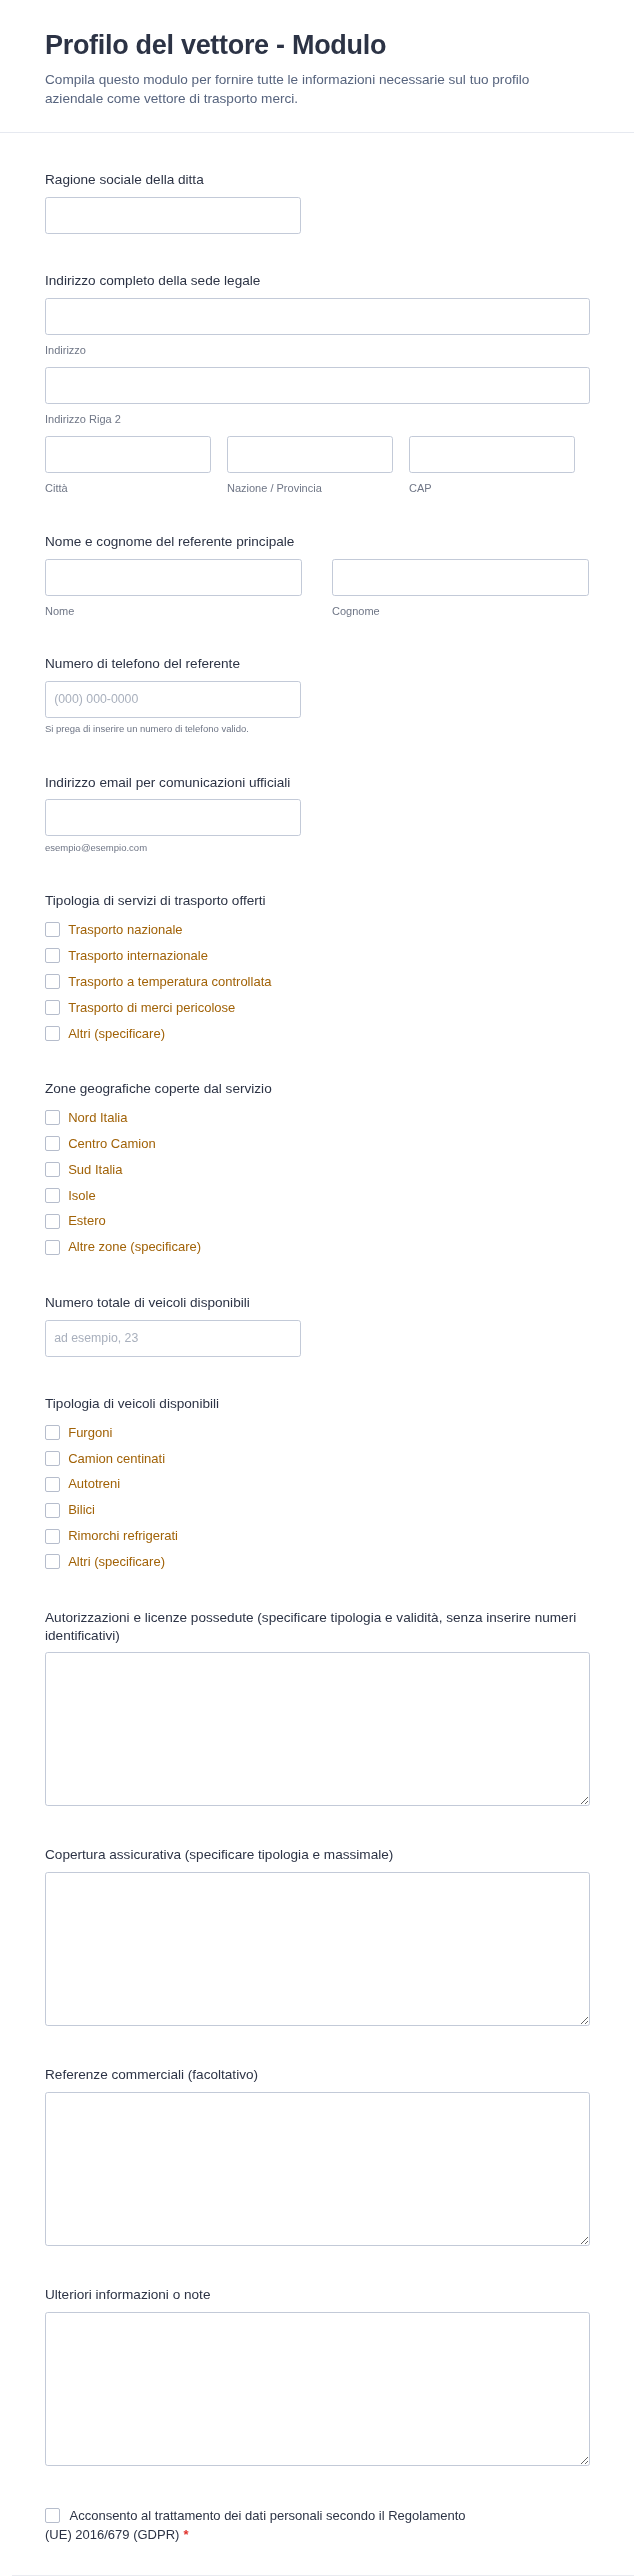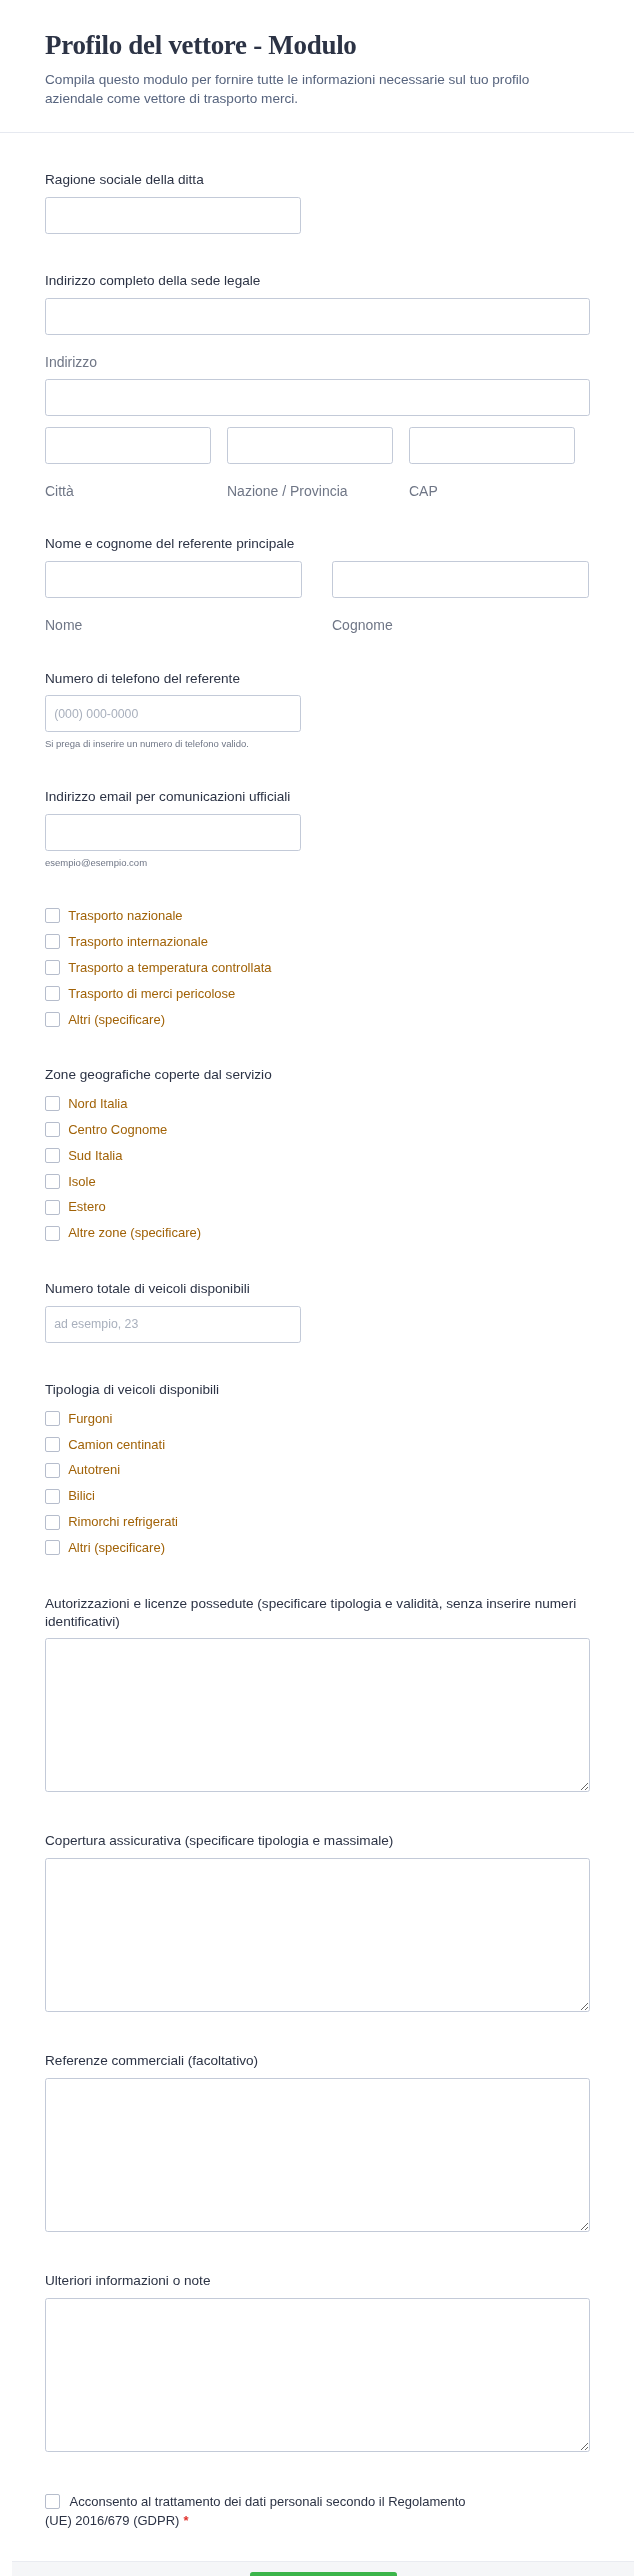--- a/index.html
+++ b/index.html
@@ -13,21 +13,20 @@
 
   
   .form-header { padding: 30px 45px 24.5px 45px; }
   .form-title {
     margin: 0 0 9.5px 0;
     font-size: 27px;
     line-height: 30px;
     font-weight: 700;
     color: #2c3345;
     letter-spacing: -0.3px;
-    font-family: Liberation Serif, serif;
   }
   .form-desc {
     margin: 0;
     font-size: 13.6px;
     line-height: 19px;
     color: #57647e;
     max-width: 539px;
   }
   .divider { border-top: 0.7px solid #e6e9f0; height: 0; }
 
@@ -52,21 +51,21 @@
     font-family: inherit;
     font-size: 12.3px;
     color: #2c3345;
     background: #ffffff;
     box-sizing: border-box;
   }
   .input::placeholder { color: #a9b0bd; opacity: 1; }
   .w-short { width: 256px; }
   .w-full { width: 545px; }
 
-  .sublabel { font-size: 14px; line-height: 12.3px; color: #6f7686; margin-top: 21px; }
+  .sublabel { font-size: 11px; line-height: 12.3px; color: #6f7686; margin-top: 9px; }
   .hint { font-size: 9.5px; line-height: 12.3px; color: #6f7686; margin-top: 5.5px; }
 
   .addr-row { margin-bottom: 11px; }
   .addr-cols { display: flex; gap: 16px; }
   .addr-cols .col { width: 166px; }
   .addr-cols .input { width: 100%; }
 
   .name-cols { display: flex; gap: 30px; }
   .name-cols .col { width: 258px; }
   .name-cols .input { width: 100%; }
@@ -163,20 +162,21 @@
     </section>
 
     <section class="field">
       <label class="label">Indirizzo completo della sede legale</label>
       <div class="addr-row">
         <input type="text" class="input w-full" style="">
         <div class="sublabel">Indirizzo</div>
       </div>
       <div class="addr-row">
         <input type="text" class="input w-full" style="">
+        <div class="sublabel">Indirizzo Riga 2</div>
       </div>
       <div class="addr-cols">
         <div class="col">
           <input type="text" class="input" style="">
           <div class="sublabel">Città</div>
         </div>
         <div class="col">
           <input type="text" class="input" style="">
           <div class="sublabel">Nazione / Provincia</div>
         </div>
@@ -207,20 +207,21 @@
       <div class="hint">Si prega di inserire un numero di telefono valido.</div>
     </section>
 
     <section class="field">
       <label class="label">Indirizzo email per comunicazioni ufficiali</label>
       <input type="text" class="input w-short" style="">
       <div class="hint">esempio@esempio.com</div>
     </section>
 
     <section class="field">
+      <label class="label">Tipologia di servizi di trasporto offerti</label>
       <div class="options">
         <label class="option">
           <input type="checkbox" class="cb" style="">
           <span class="option-text">Trasporto nazionale</span>
         </label>
         <label class="option">
           <input type="checkbox" class="cb" style="">
           <span class="option-text">Trasporto internazionale</span>
         </label>
         <label class="option">
@@ -240,21 +241,21 @@
 
     <section class="field">
       <label class="label">Zone geografiche coperte dal servizio</label>
       <div class="options">
         <label class="option">
           <input type="checkbox" class="cb" style="">
           <span class="option-text">Nord Italia</span>
         </label>
         <label class="option">
           <input type="checkbox" class="cb" style="">
-          <span class="option-text">Centro Cognome</span>
+          <span class="option-text">Centro Camion</span>
         </label>
         <label class="option">
           <input type="checkbox" class="cb" style="">
           <span class="option-text">Sud Italia</span>
         </label>
         <label class="option">
           <input type="checkbox" class="cb" style="">
           <span class="option-text">Isole</span>
         </label>
         <label class="option">

